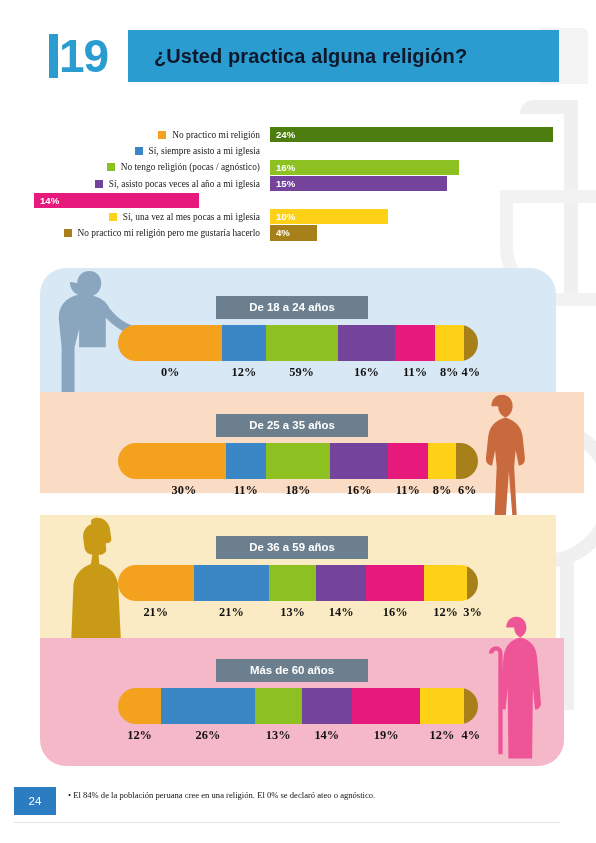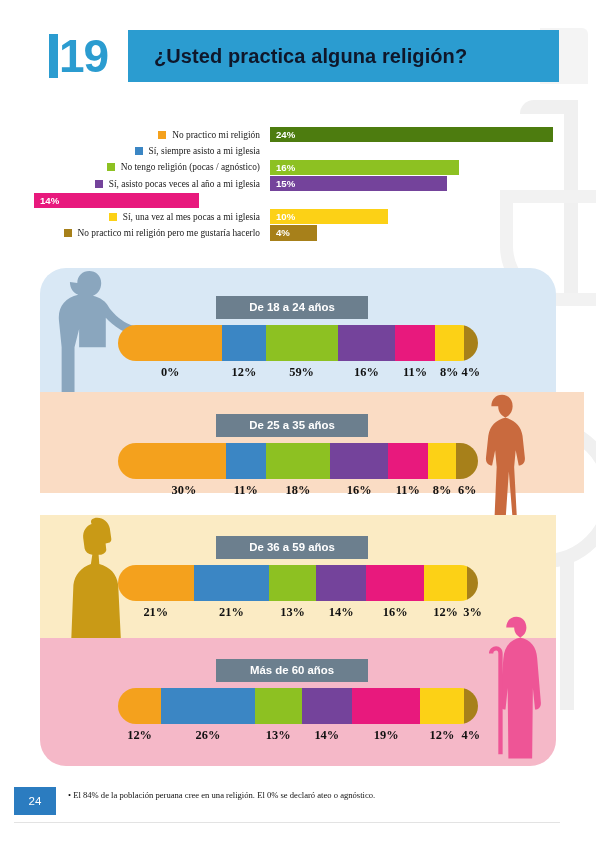--- a/index.html
+++ b/index.html
@@ -390,21 +390,21 @@
       <div class="labels" style="left: 78px; top: 90px; width: 360px;">
         <div class="lab" style="left: 37.8px;">21%</div>
         <div class="lab" style="left: 113.4px;">21%</div>
         <div class="lab" style="left: 174.6px;">13%</div>
         <div class="lab" style="left: 223.2px;">14%</div>
         <div class="lab" style="left: 277.2px;">16%</div>
         <div class="lab" style="left: 327.6px;">12%</div>
         <div class="lab" style="left: 354.6px;">3%</div>
       </div>
     </div>
-    <div class="section" style="top: 638px; height: 128px;">
+    <div class="section" style="top: 638px; height: 128px; padding-left: 8px;">
       <div class="section-bg" style="background: rgb(245, 184, 200); border-radius: 0px 0px 26px 26px;"></div>
       <div class="sil" style="left: 436px; top: -22px; width: 72px; height: 148px;"><svg viewBox="0 0 100 200" preserveAspectRatio="none">
           <path fill="#ee5596" d="M42 16c0-9 6-15 14-15s14 6 14 15c0 7-4 12-9 14 15 3 23 13 24 29l5 60c1 7-3 11-8 11l-3-30-1 98H45l-1-98-3 30c-5 0-9-4-8-11l5-60c1-16 9-26 24-29-5-2-9-7-9-14z"></path>
           <path fill="#ee5596" d="M18 52c0-6 5-10 10-10s9 4 9 10v140h-6V52c0-3-1-4-3-4s-4 1-4 4z"></path>
         </svg></div>
       <div class="section-label" style="top: 21px;">Más de 60 años</div>
       <div class="stack" style="left: 78px; top: 50px; width: 360px;">
         <div class="seg" style="width: 12%; background: rgb(244, 161, 29);"></div>
         <div class="seg" style="width: 26%; background: rgb(59, 134, 196);"></div>
         <div class="seg" style="width: 13%; background: rgb(141, 193, 34);"></div>

